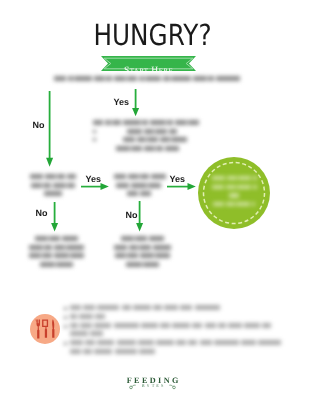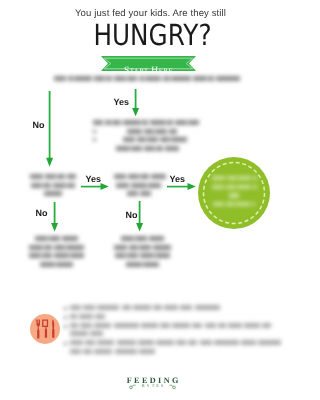--- a/index.html
+++ b/index.html
@@ -47,21 +47,20 @@
   .f-brand{font-family:"Liberation Serif",serif;font-size:8.2px;line-height:8px;letter-spacing:2.4px;color:#2c5a37;font-weight:bold;text-indent:2.4px;}
   .f-sub{font-family:"Liberation Serif",serif;font-size:4.3px;line-height:6px;letter-spacing:2px;color:#51855f;margin-top:-2px;white-space:nowrap;}
   .f-sub .fs-txt{vertical-align:middle;display:inline-block;text-indent:2px;}
   .fs-orn{vertical-align:middle;margin:0 1px;position:relative;top:1px;}
 </style>
 </head>
 <body>
 
 <div class="page">
 
-  <div class="hd-sub">You just fed your kids. Are they still</div>
   <div class="hd-main">HUNGRY?</div>
 
   <div class="ribbon" style="left:101px;top:56px;width:95px;height:29px;">
     <svg class="rbg" width="95" height="15" viewBox="0 0 95 15">
       <path d="M0 0 H95 L88 7.5 L95 15 H0 L7 7.5 Z" fill="#35b54a"></path>
       <path d="M3.2 2.2 H91.8 L85.2 7.5 L91.8 12.8 H3.2 L9.8 7.5 Z" fill="none" stroke="#9ddba6" stroke-width="1"></path>
     </svg>
     <div class="lbl">Start Here</div>
   </div>
 

